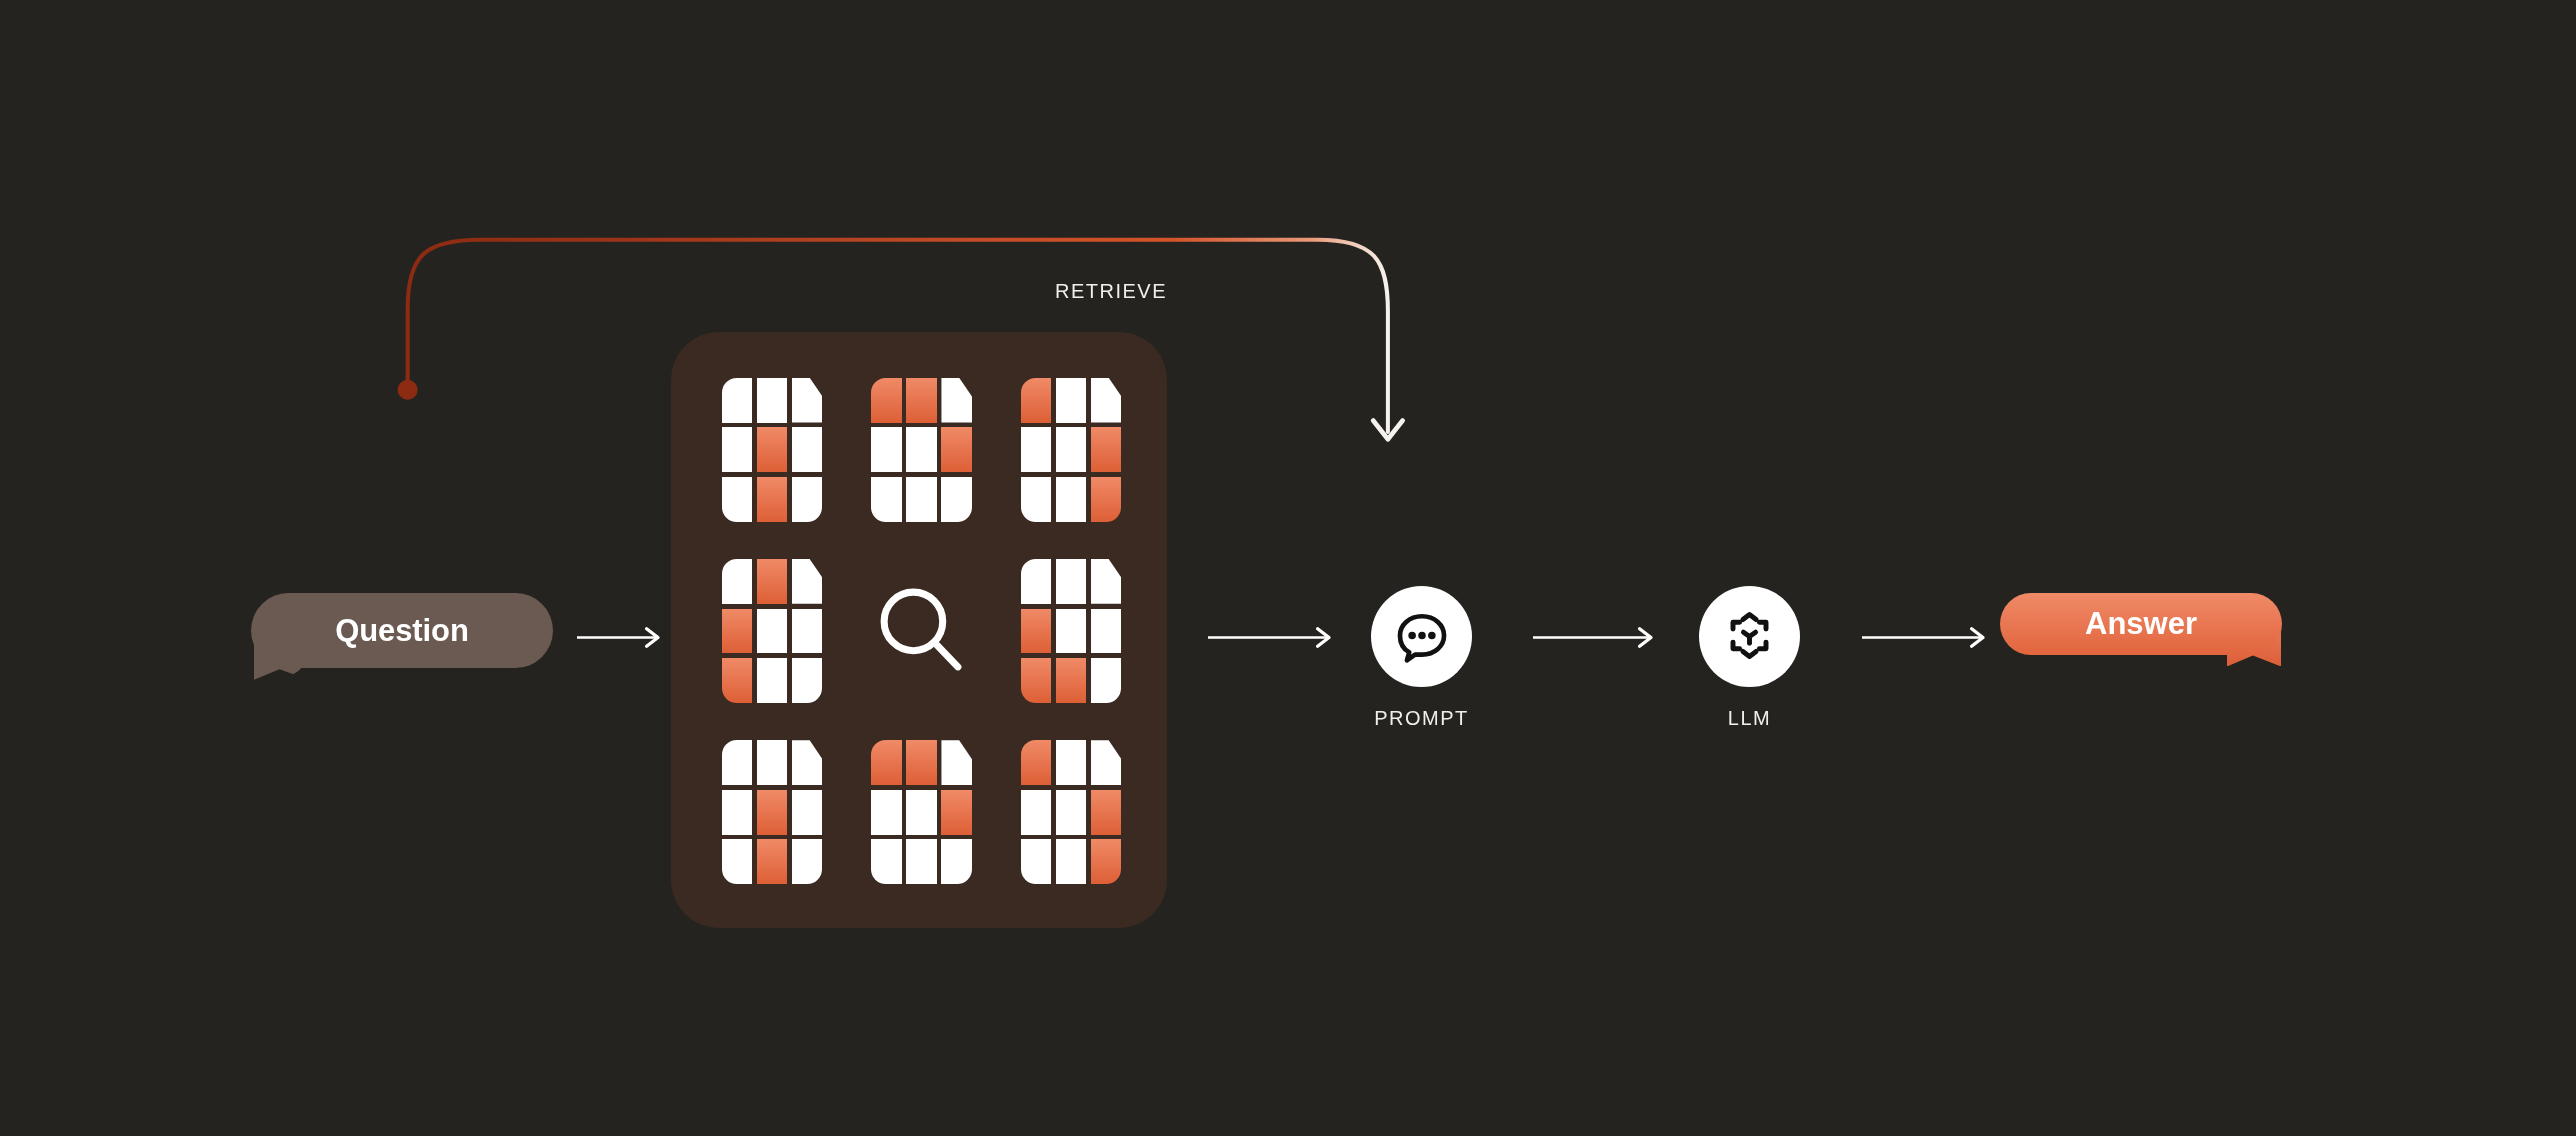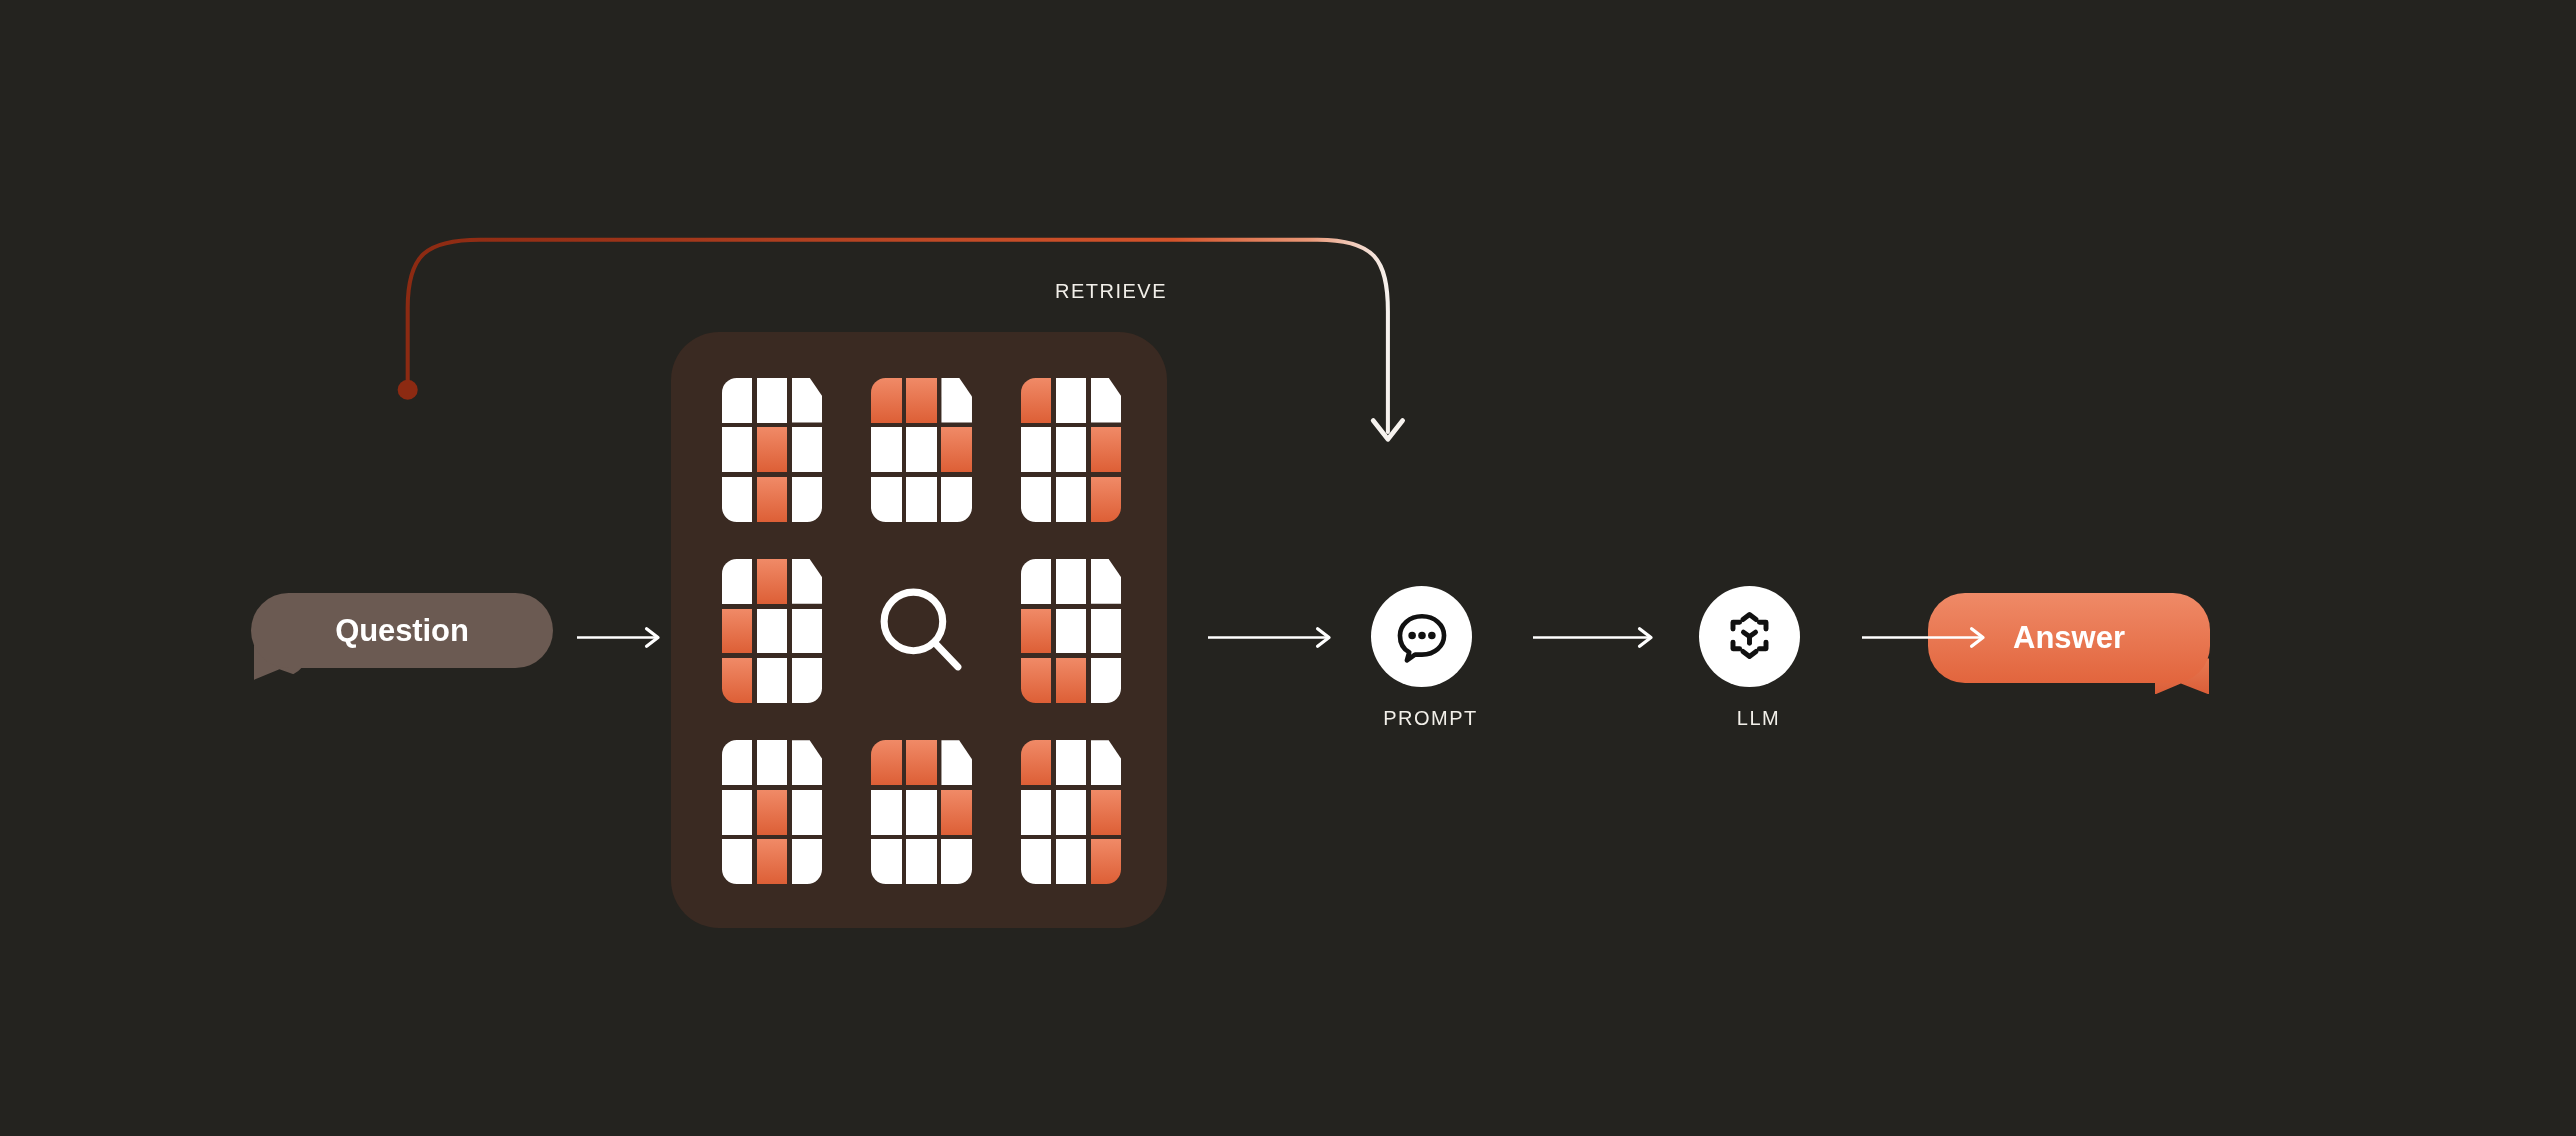--- a/index.html
+++ b/index.html
@@ -56,24 +56,24 @@
     justify-content: center;
     color: #ffffff;
     font-size: 31px;
     font-weight: bold;
     letter-spacing: -0.1px;
     z-index: 2;
   }
 
   
   #answer-bubble {
-    left: 1928px;
+    left: 2000px;
     top: 593px;
     width: 282px;
-    height: 90px;
+    height: 62px;
   }
   #answer-bubble .bubble-body {
     position: absolute;
     inset: 0;
     background: linear-gradient(180deg, #ef8a67 0%, #e2653d 100%);
     border-radius: 37px;
   }
   #answer-bubble .bubble-tail {
     position: absolute;
     right: 1.3px;
@@ -172,21 +172,20 @@
   .node-label {
     position: absolute;
     top: 121px;
     left: 50%;
     transform: translateX(-50%);
     white-space: nowrap;
     color: #f2efe9;
     font-size: 20px;
     letter-spacing: 1.5px;
     font-weight: 400;
-    margin-left: 9px;
   }
 
   
   .flow-arrow { height: 27px; }
   #arrow-q-to-retrieve { left: 577px;  top: 624px; width: 87px; }
   #arrow-retrieve-to-prompt { left: 1208px; top: 624px; width: 127px; }
   #arrow-prompt-to-llm { left: 1533px; top: 624px; width: 124px; }
   #arrow-llm-to-answer { left: 1862px; top: 624px; width: 127px; }
 
   

